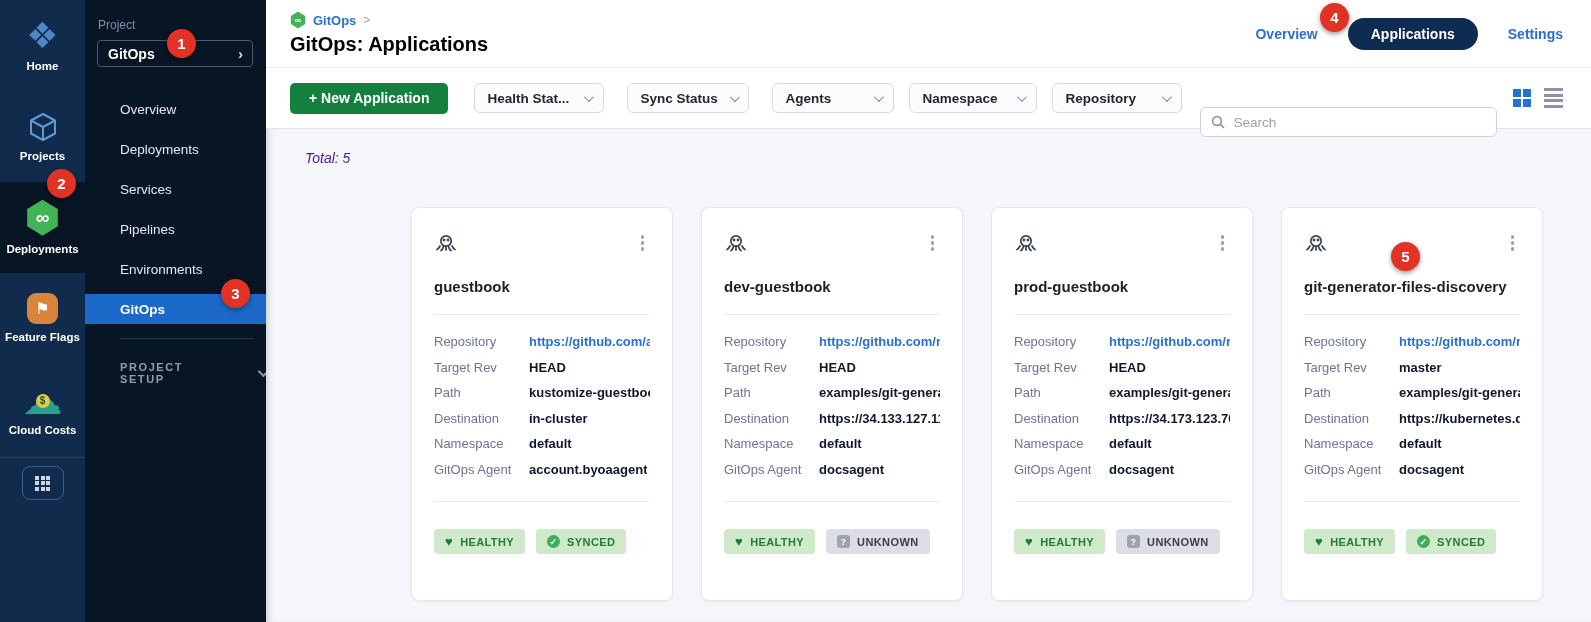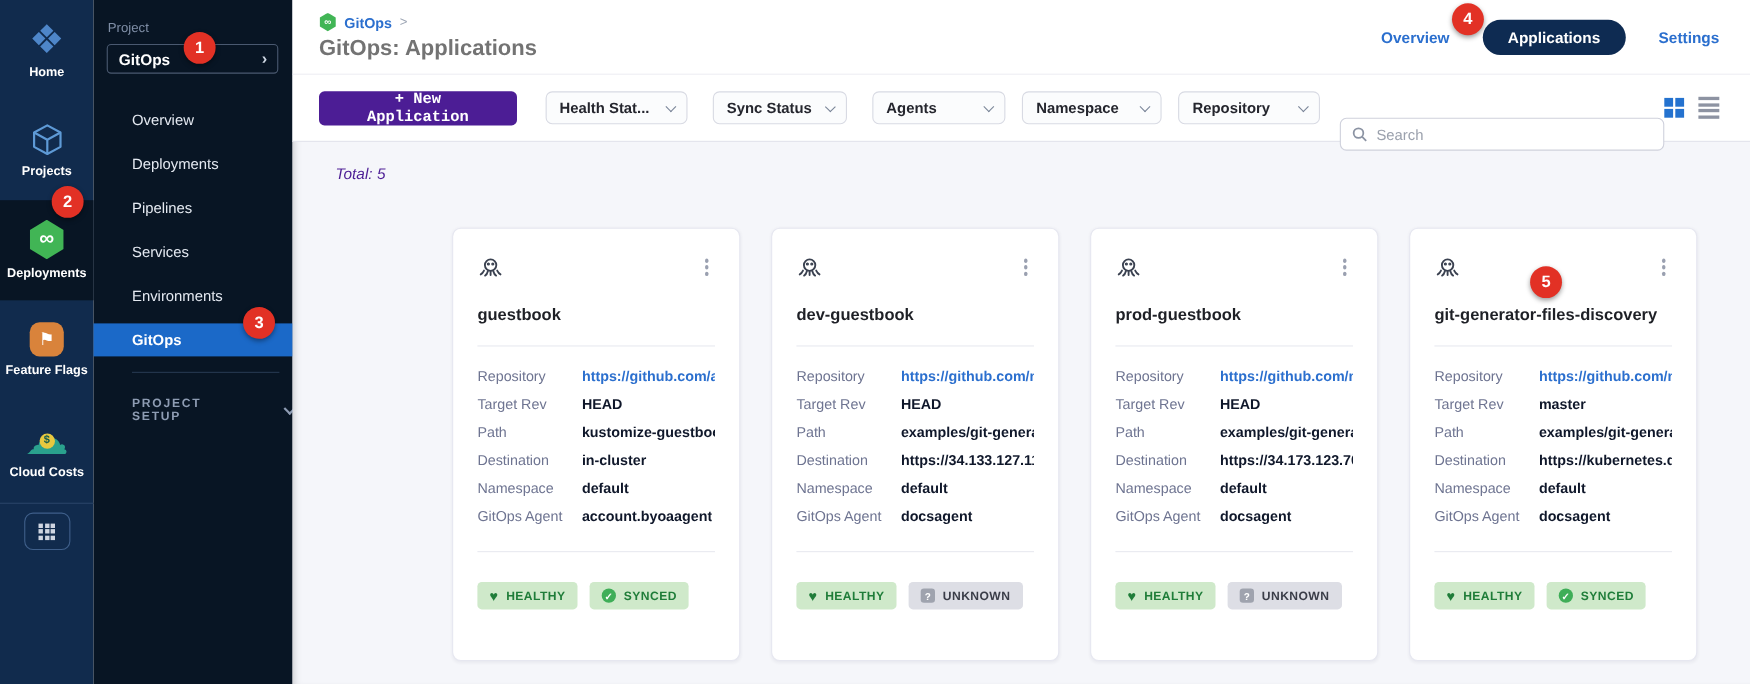--- a/index.html
+++ b/index.html
@@ -38,28 +38,28 @@
   .proj-setup { margin:22px 0 0 35px; display:flex; align-items:center; gap:26px; color:#8e9cb3; font-size:11px; font-weight:700; letter-spacing:1.6px; cursor:pointer; }
   .chev-down { width:8px; height:8px; border-right:2px solid #8e9cb3; border-bottom:2px solid #8e9cb3; transform:rotate(45deg) translateY(-2px); }
 
   
   .main { position:absolute; left:266px; top:0; right:0; bottom:0; background:#f5f6fa; box-shadow:inset 6px 0 8px -6px rgba(0,0,0,.25); }
   .hdr { height:68px; background:#fff; border-bottom:1px solid #ececf2; display:flex; align-items:center; justify-content:space-between; padding:0 28px 0 24px; }
   .crumb-row { display:flex; align-items:center; gap:7px; margin-bottom:4px; }
   .hex-sm { width:16px; height:17px; background:#41b555; clip-path:polygon(50% 0,95% 26%,95% 74%,50% 100%,5% 74%,5% 26%); color:#fff; font-size:9px; font-weight:700; display:flex; align-items:center; justify-content:center; }
   .crumb-link { color:#2b6fce; font-size:13px; font-weight:700; text-decoration:none; cursor:pointer; }
   .crumb-sep { color:#9aa3b2; font-size:12px; }
-  .page-title { font-size:20px; font-weight:700; color:#737373; }
+  .page-title { font-size:20px; font-weight:700; color:#000000; }
   .hdr-tabs { display:flex; align-items:center; gap:30px; }
   .hdr-link { color:#2b6fce; font-size:14px; font-weight:600; cursor:pointer; }
   .hdr-pill { background:#0e2b52; color:#fff; font-size:14px; font-weight:600; padding:8px 23px; border-radius:999px; cursor:pointer; }
 
   
   .toolbar { height:61px; background:#fff; border-bottom:1px solid #e2e3eb; display:flex; align-items:center; padding:0 28px 0 24px; }
-  .btn-primary { background:#4c1d95; color:#fff; border:none; border-radius:5px; height:31px; padding:0 19px; font-size:14px; font-weight:700; font-family:Liberation Mono, monospace; cursor:pointer; }
+  .btn-primary { background:#15803d; color:#fff; border:none; border-radius:5px; height:31px; padding:0 19px; font-size:14px; font-weight:700; font-family:Liberation Sans, sans-serif; cursor:pointer; }
   .dd { height:30px; background:#fbfcfd; border:1px solid #d8dae3; border-radius:6px; display:flex; align-items:center; justify-content:space-between; padding:0 12px; font-size:13.5px; font-weight:600; color:#25262e; cursor:pointer; white-space:nowrap; }
   .dd .chev { width:7px; height:7px; border-right:1.5px solid #7a8598; border-bottom:1.5px solid #7a8598; transform:rotate(45deg) translateY(-2px); margin-left:12px; }
   .dd1 { width:130px; margin-left:26px; }
   .dd2,.dd3 { width:122px; margin-left:23px; }
   .dd4 { width:128px; margin-left:15px; }
   .dd5 { width:130px; margin-left:15px; }
   .search-box { width:297px; height:30px; margin-left:18px; border:1px solid #cfd1dc; border-radius:6px; background:#fff; display:flex; align-items:center; padding:0 10px; gap:8px;margin-top:48px; }
   .search-box input { border:none; outline:none; flex:1; font-size:13.5px; font-family:inherit; color:#333; background:transparent; }
   .search-box input::placeholder { color:#9ba1ad; }
   .view-icons { margin-left:auto; display:flex; align-items:center; gap:13px; }
@@ -149,22 +149,22 @@
 
   <nav class="sidebar2">
     <div class="proj-label">Project</div>
     <div class="proj-select">
       <span class="pname">GitOps</span>
       <span class="chev-r">›</span>
     </div>
     <div class="nav">
       <div class="nav-item">Overview</div>
       <div class="nav-item">Deployments</div>
+      <div class="nav-item">Services</div>
       <div class="nav-item">Pipelines</div>
-      <div class="nav-item">Services</div>
       <div class="nav-item">Environments</div>
       <div class="nav-item active">GitOps</div>
     </div>
     <div class="side-divider"></div>
     <div class="proj-setup">
       <span>PROJECT SETUP</span>
       <span class="chev-down"></span>
     </div>
   </nav>
 

